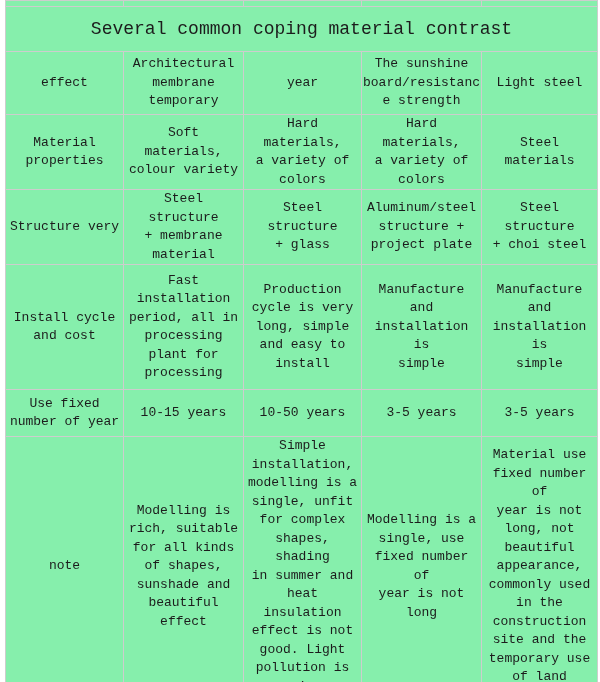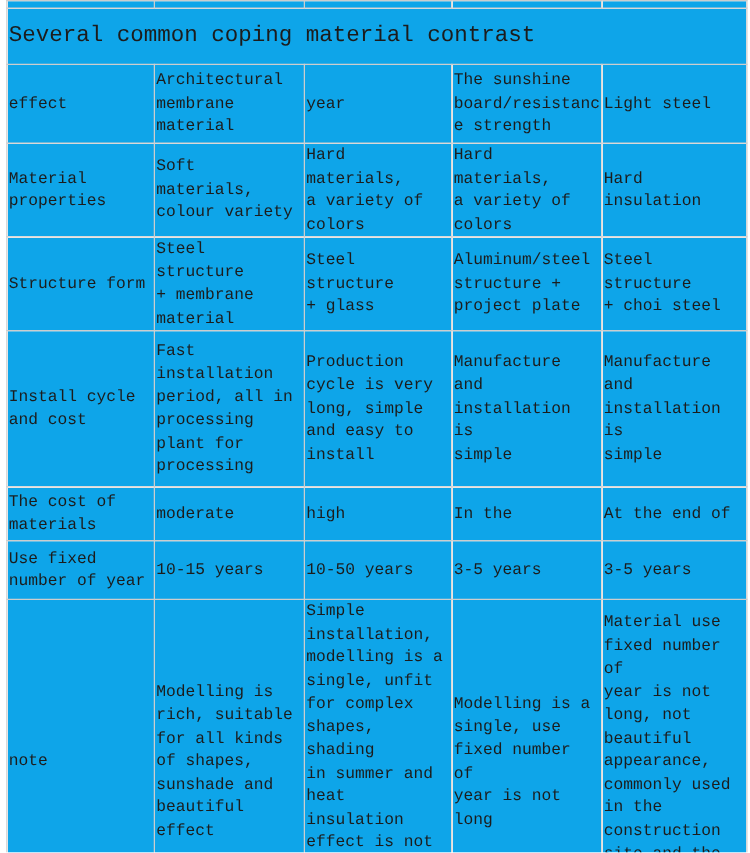--- a/index.html
+++ b/index.html
@@ -14,22 +14,22 @@
   table.compare {
     position: absolute;
     left: 5px;
     top: 0;
     width: 592px;
     border-collapse: collapse;
     table-layout: fixed;
   }
   table.compare td {
     border: 1px solid #cdcdcd;
-    background: #0ea5e9;
-    text-align: left;
+    background: #86efac;
+    text-align: center;
     vertical-align: middle;
     color: #1c1c1c;
     font-size: 13px;
     line-height: 18.5px;
     white-space: pre-line;
     padding: 0 1px;
     overflow: hidden;
   }
   tr.row-partial-top td { height: 5px; }
   tr.row-title td { height: 44px; font-size: 18px; letter-spacing: 0px; }
@@ -61,42 +61,42 @@
         <td></td>
         <td></td>
       </tr>
       <tr class="row-title">
         <td colspan="5">Several common coping material contrast</td>
       </tr>
       <tr class="row-header">
         <td>effect</td>
         <td>Architectural
 membrane
-material</td>
+temporary</td>
         <td>year</td>
         <td>The sunshine
 board/resistanc
 e strength</td>
         <td>Light steel</td>
       </tr>
       <tr class="row-material">
         <td>Material
 properties</td>
         <td>Soft materials,
 colour variety</td>
         <td>Hard materials,
 a variety of
 colors</td>
         <td>Hard materials,
 a variety of
 colors</td>
-        <td>Hard insulation</td>
+        <td>Steel materials</td>
       </tr>
       <tr class="row-structure">
-        <td>Structure form</td>
+        <td>Structure very</td>
         <td>Steel structure
 + membrane
 material</td>
         <td>Steel structure
 + glass</td>
         <td>Aluminum/steel
 structure +
 project plate</td>
         <td>Steel structure
 + choi steel</td>
@@ -114,28 +114,20 @@
 cycle is very
 long, simple
 and easy to
 install</td>
         <td>Manufacture and
 installation is
 simple</td>
         <td>Manufacture and
 installation is
 simple</td>
-      </tr>
-      <tr class="row-cost">
-        <td>The cost of
-materials</td>
-        <td>moderate</td>
-        <td>high</td>
-        <td>In the</td>
-        <td>At the end of</td>
       </tr>
       <tr class="row-years">
         <td>Use fixed
 number of year</td>
         <td>10-15 years</td>
         <td>10-50 years</td>
         <td>3-5 years</td>
         <td>3-5 years</td>
       </tr>
       <tr class="row-note">

